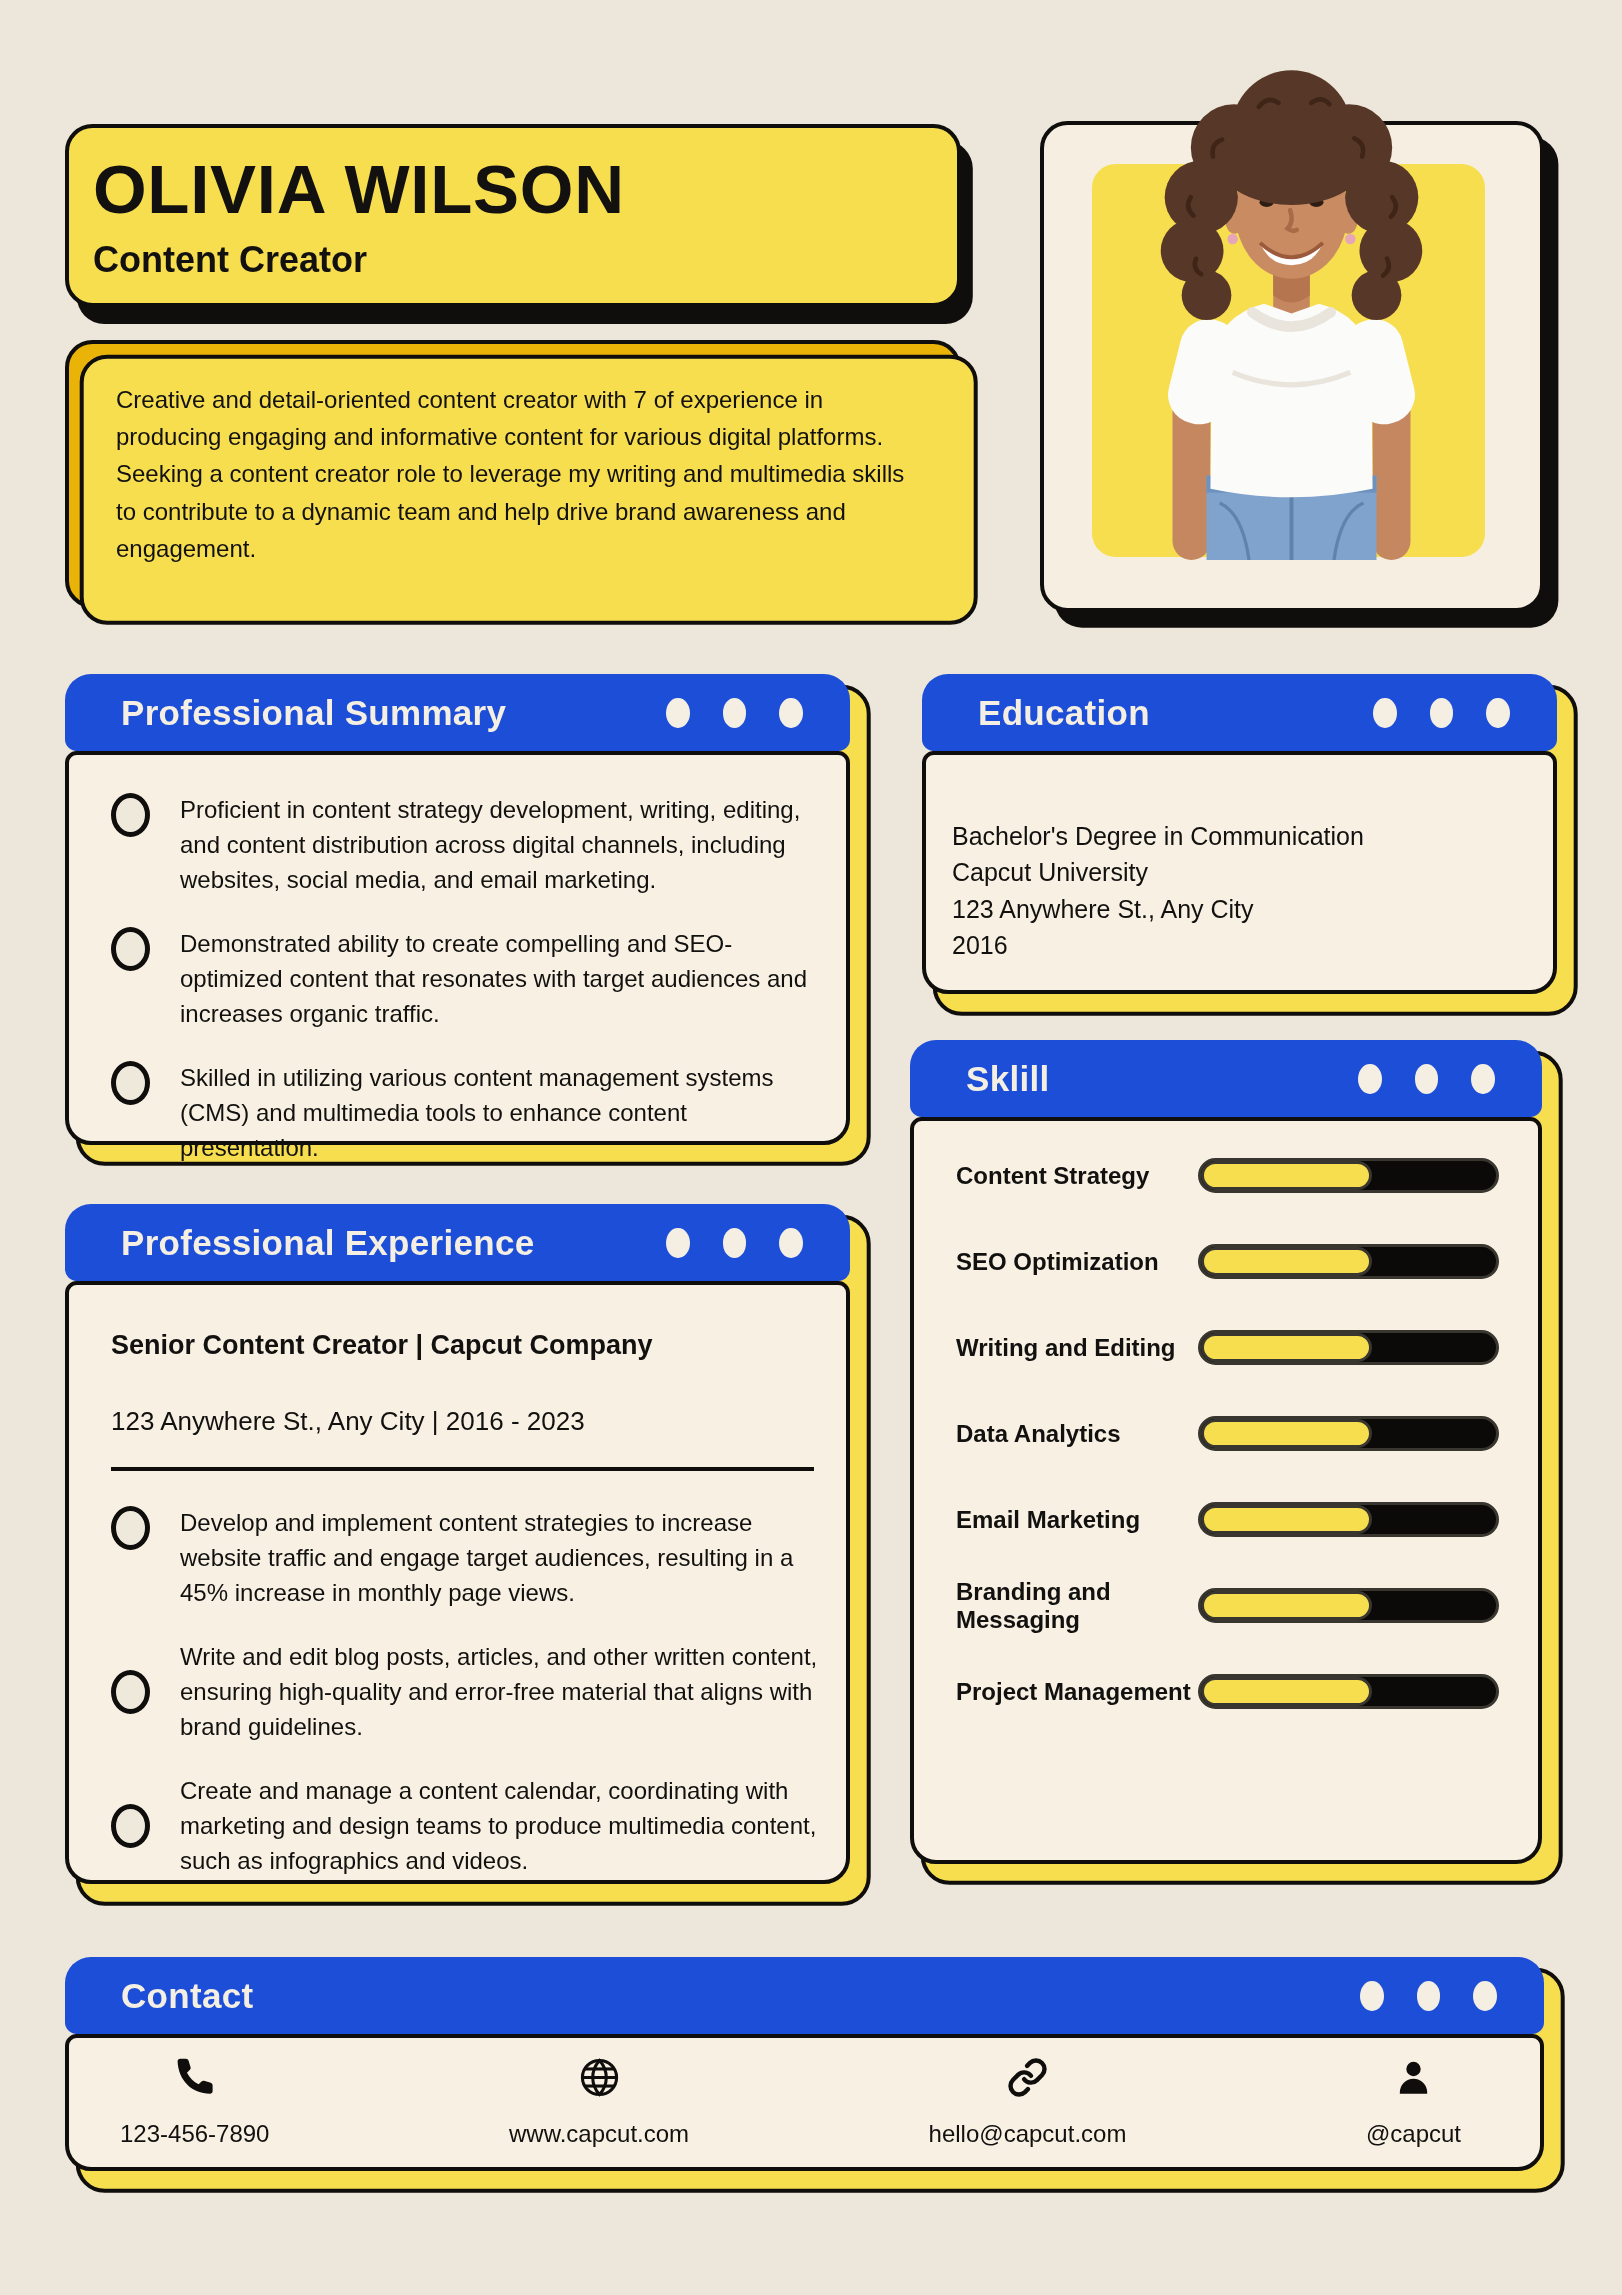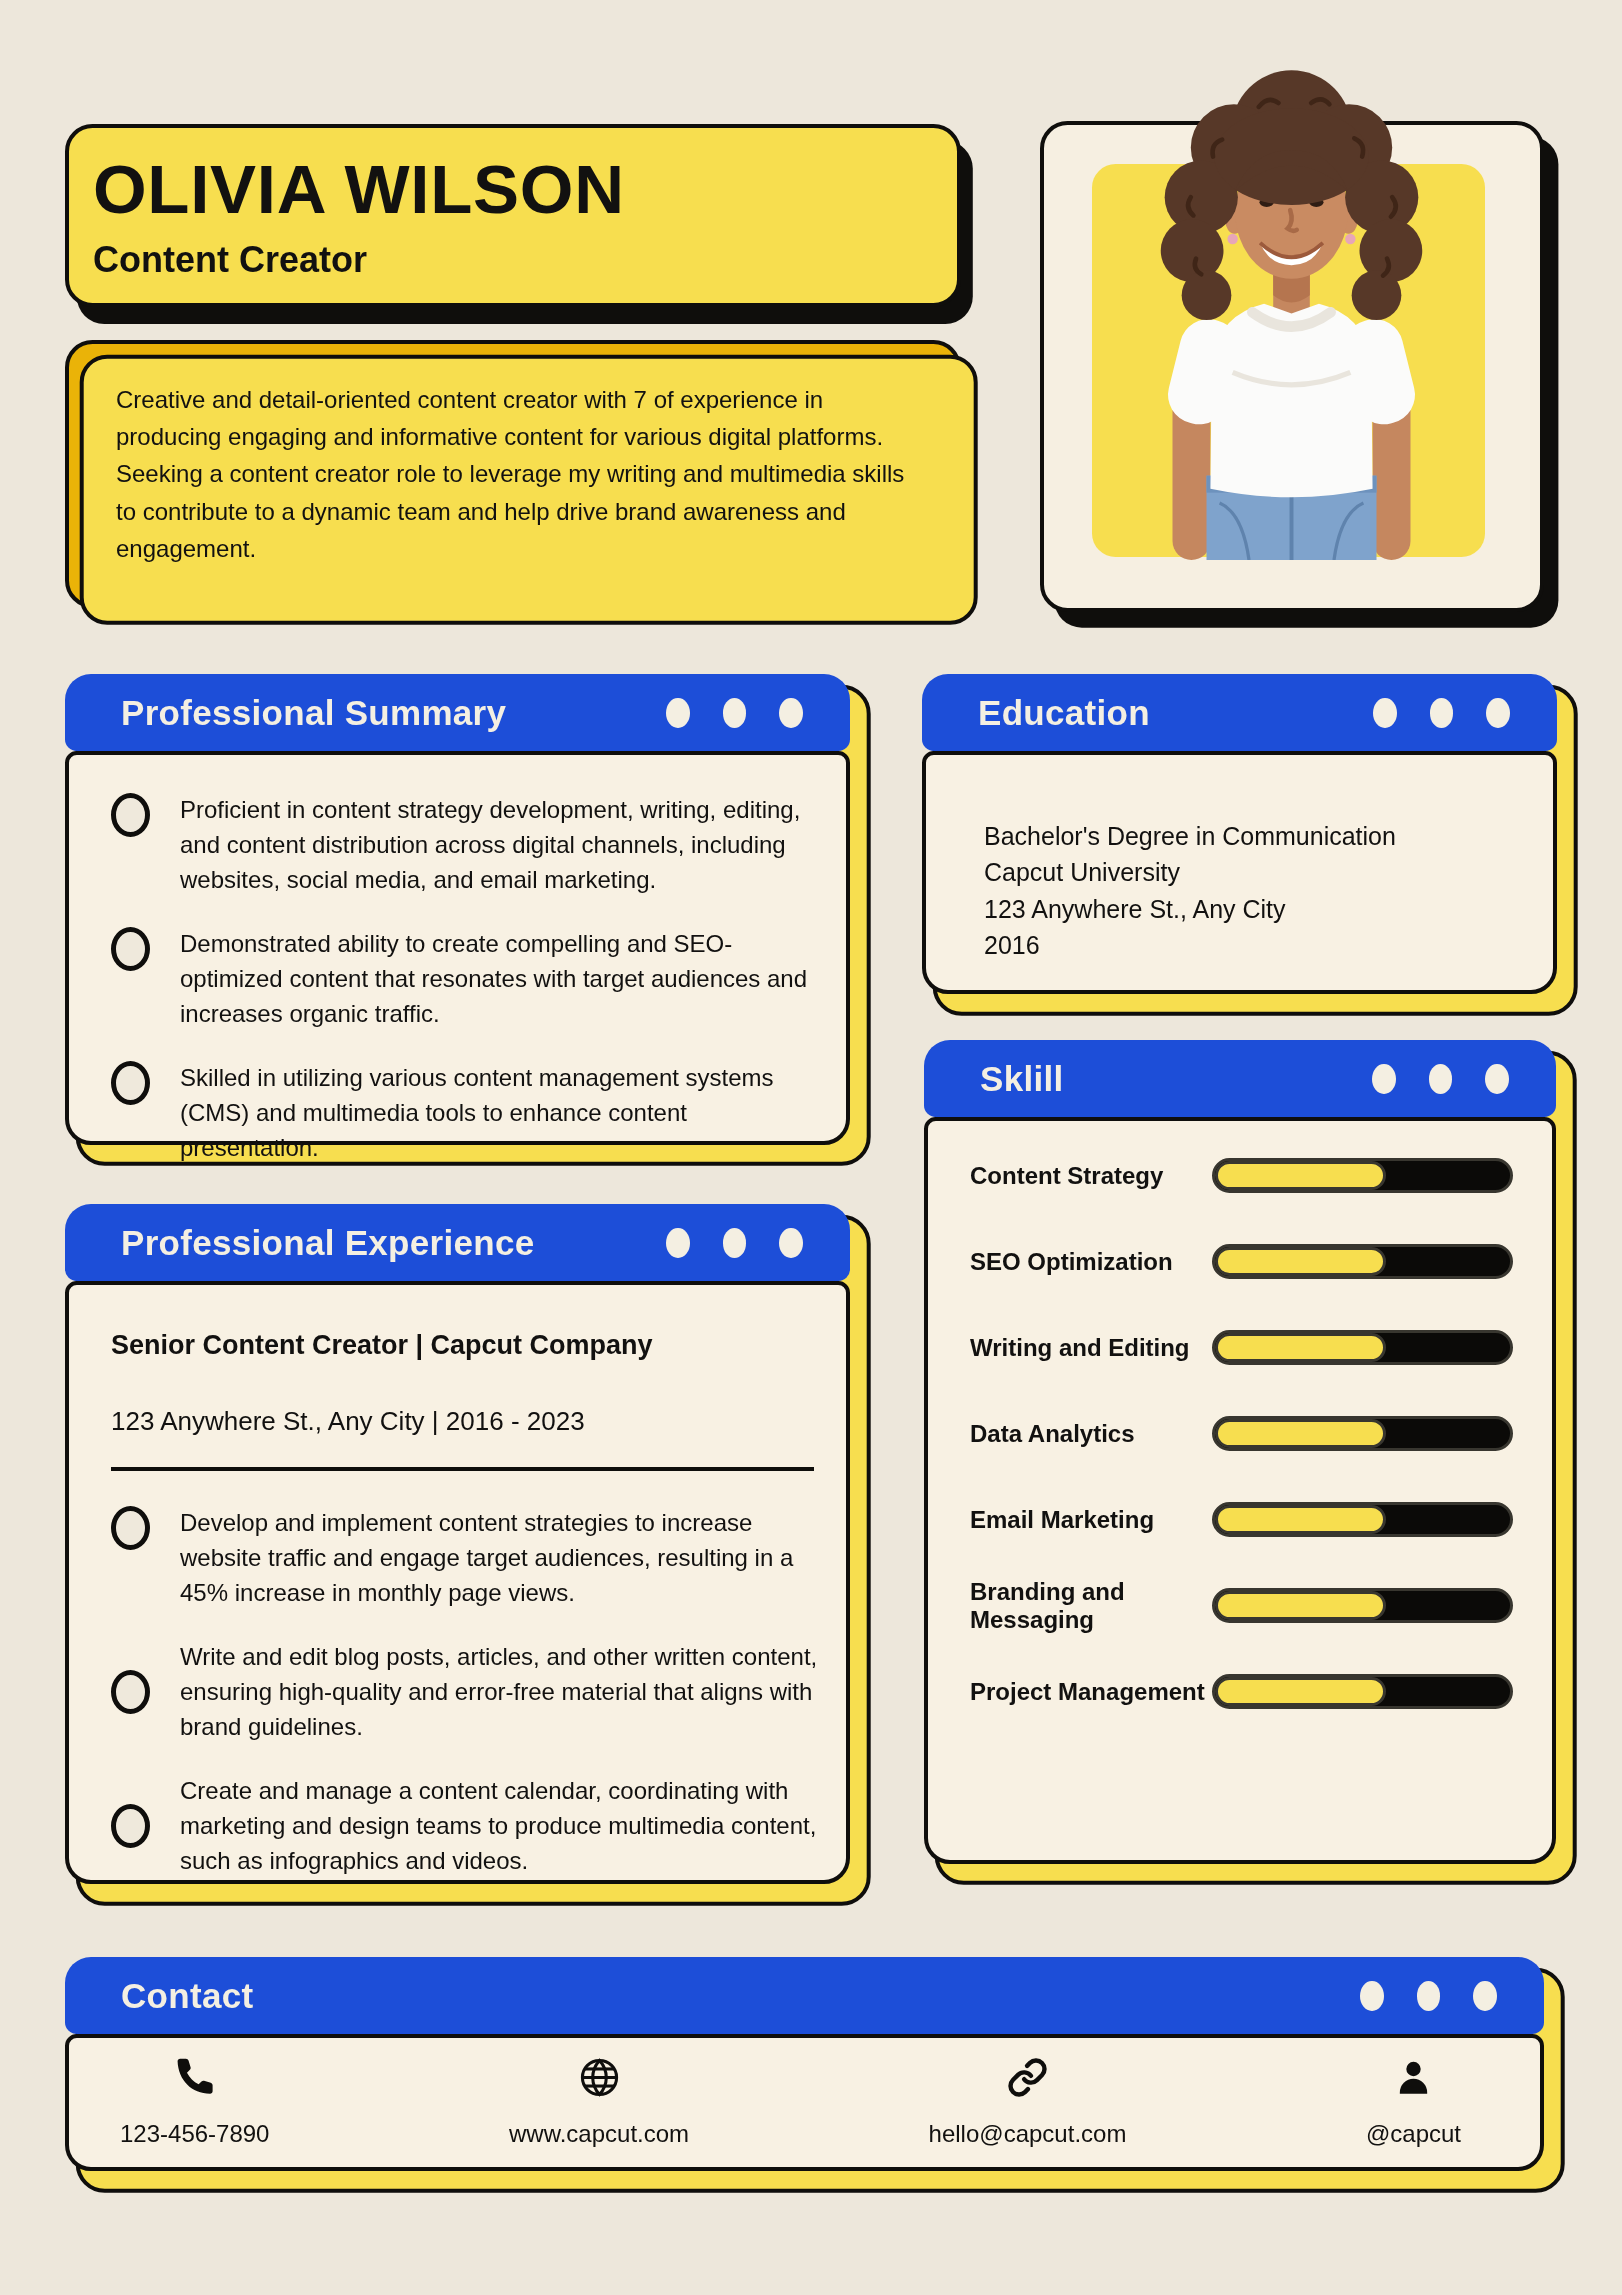--- a/index.html
+++ b/index.html
@@ -59,23 +59,23 @@
   .win-header .title{color:#F4EFE2;font-size:35px;font-weight:700;letter-spacing:0.3px;}
   .dots{display:flex;gap:33px;}
   .dot{width:23.6px;height:30px;background:#F4EFE2;border-radius:50%;}
   .win-body{
     position:relative;background:#F8F1E3;border:4.6px solid #0F0E0C;
     border-radius:11.8px 11.8px 26px 26px;box-sizing:border-box;
   }
   .summary-card{left:65px;top:674px;width:785px;height:471px;}
   .summary-card .win-body{height:394px;padding:37px 33px 26px 42px;}
   .education-card{left:910px;top:674px;width:635px;height:321px;margin-left:12px;}
-  .education-card .win-body{height:243px;padding:63px 39px 0 58px;}
+  .education-card .win-body{height:243px;padding:63px 39px 0 26px;}
   .education-card .line{font-size:25px;line-height:1.45;}
-  .skill-card{left:910px;top:1040px;width:632px;height:824px;margin-left:14px;}
+  .skill-card{left:910px;top:1040px;width:632px;height:824px;}
   .skill-card .win-body{height:747px;padding:37px 39px 0 42px;}
   .experience-card{left:65px;top:1204px;width:785px;height:681px;}
   .experience-card .win-body{height:603px;padding:41px 27px 0 42px;}
   .contact-card{left:65px;top:1957px;width:1479px;height:215px;}
   .contact-card .win-body{height:137px;display:flex;align-items:center;justify-content:space-between;padding:0 79px 0 51px;}
   
   .li{display:flex;margin-bottom:29px;}
   .li.center{align-items:center;}
   .bullet{
     flex:0 0 auto;width:29px;height:34px;border:5.2px solid #0F0E0C;

